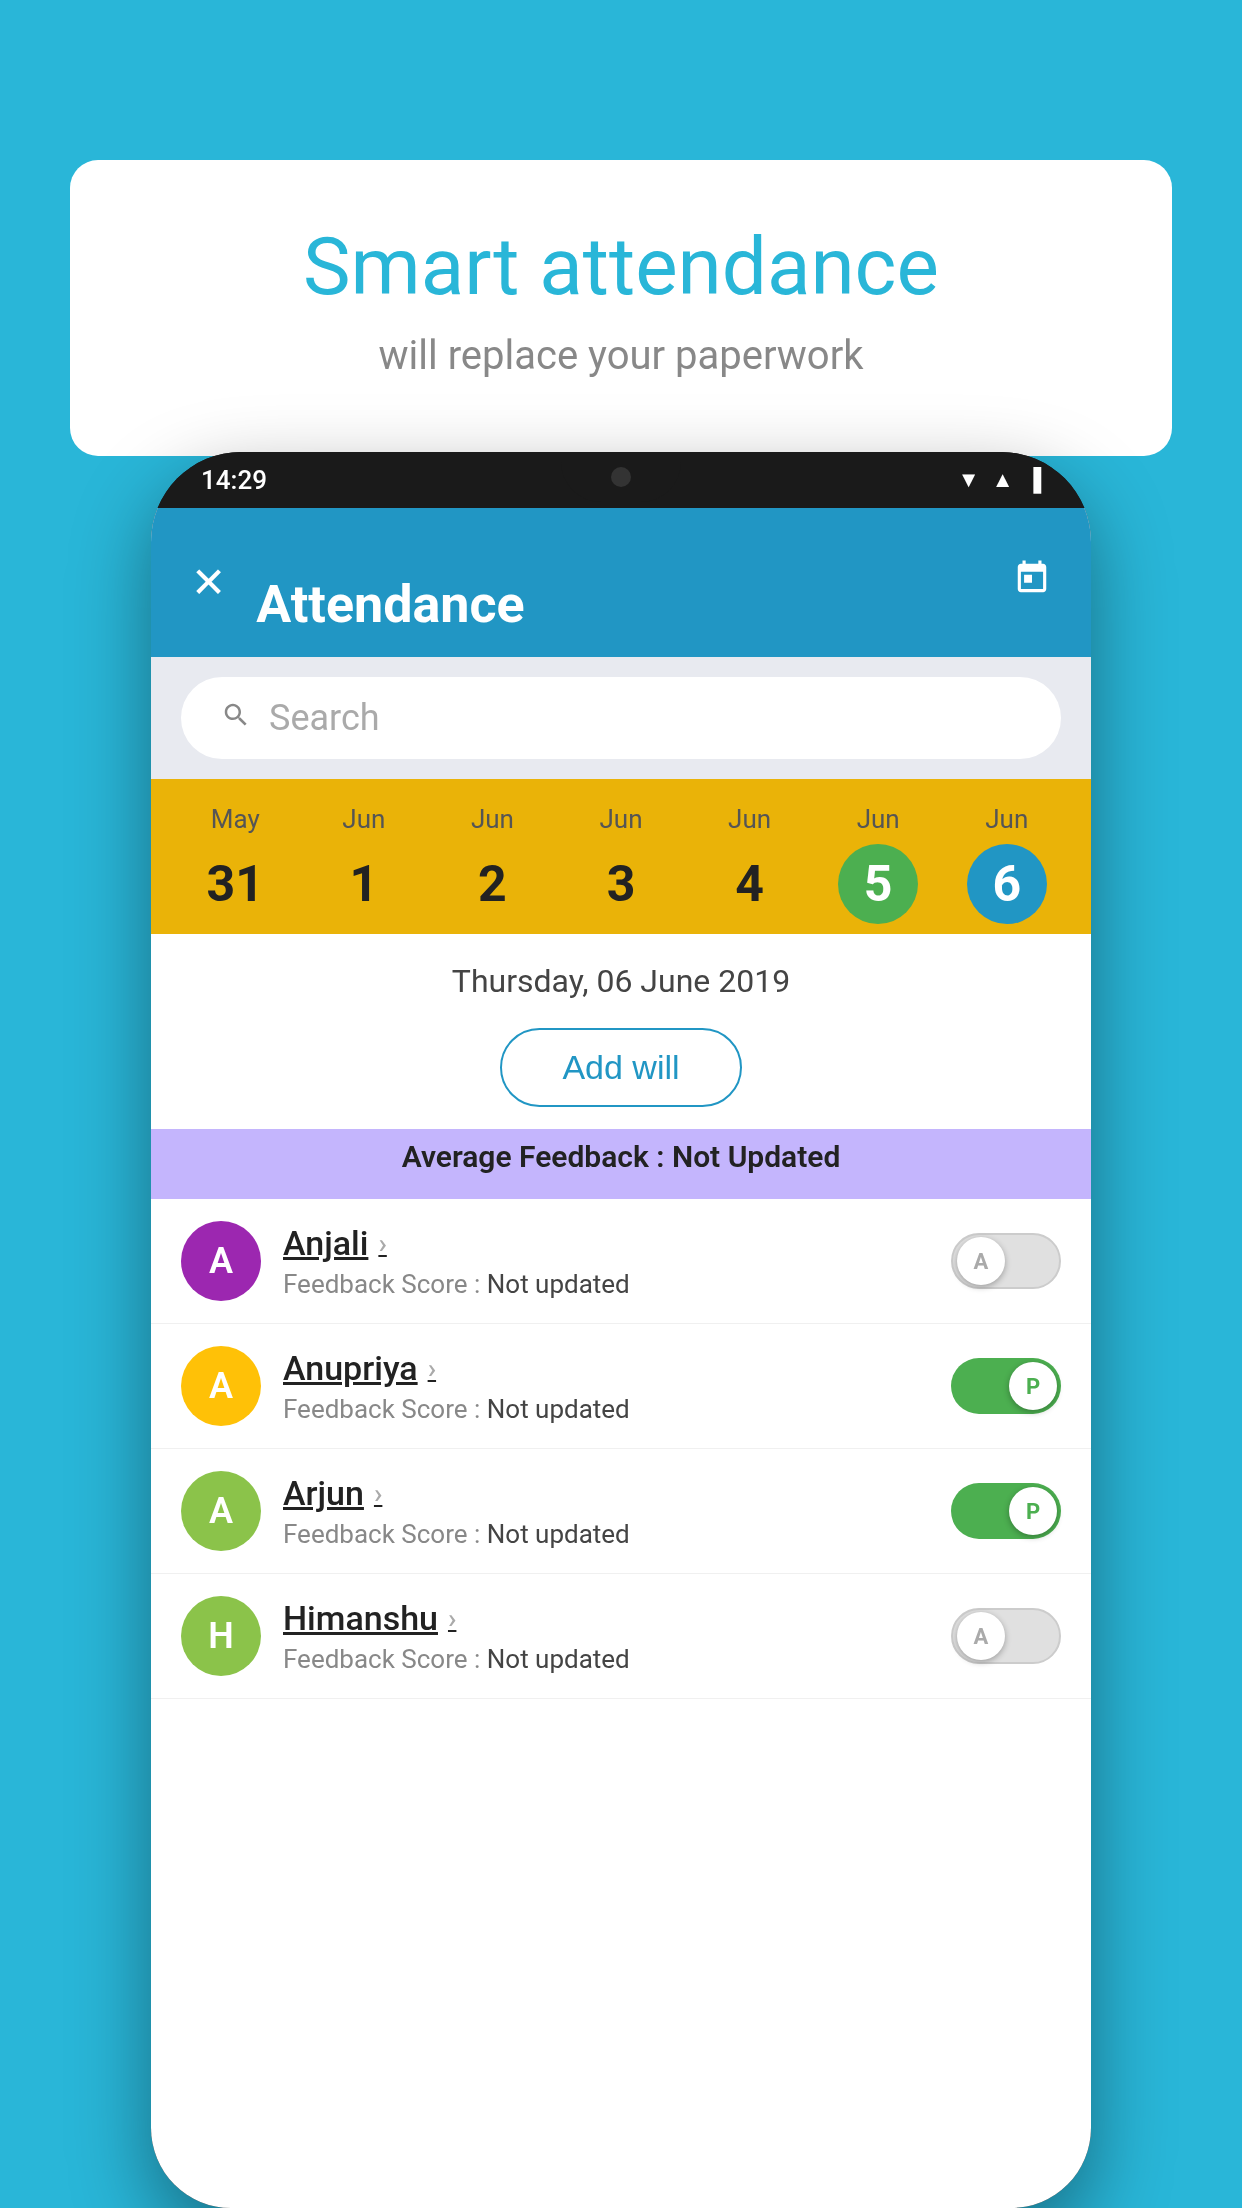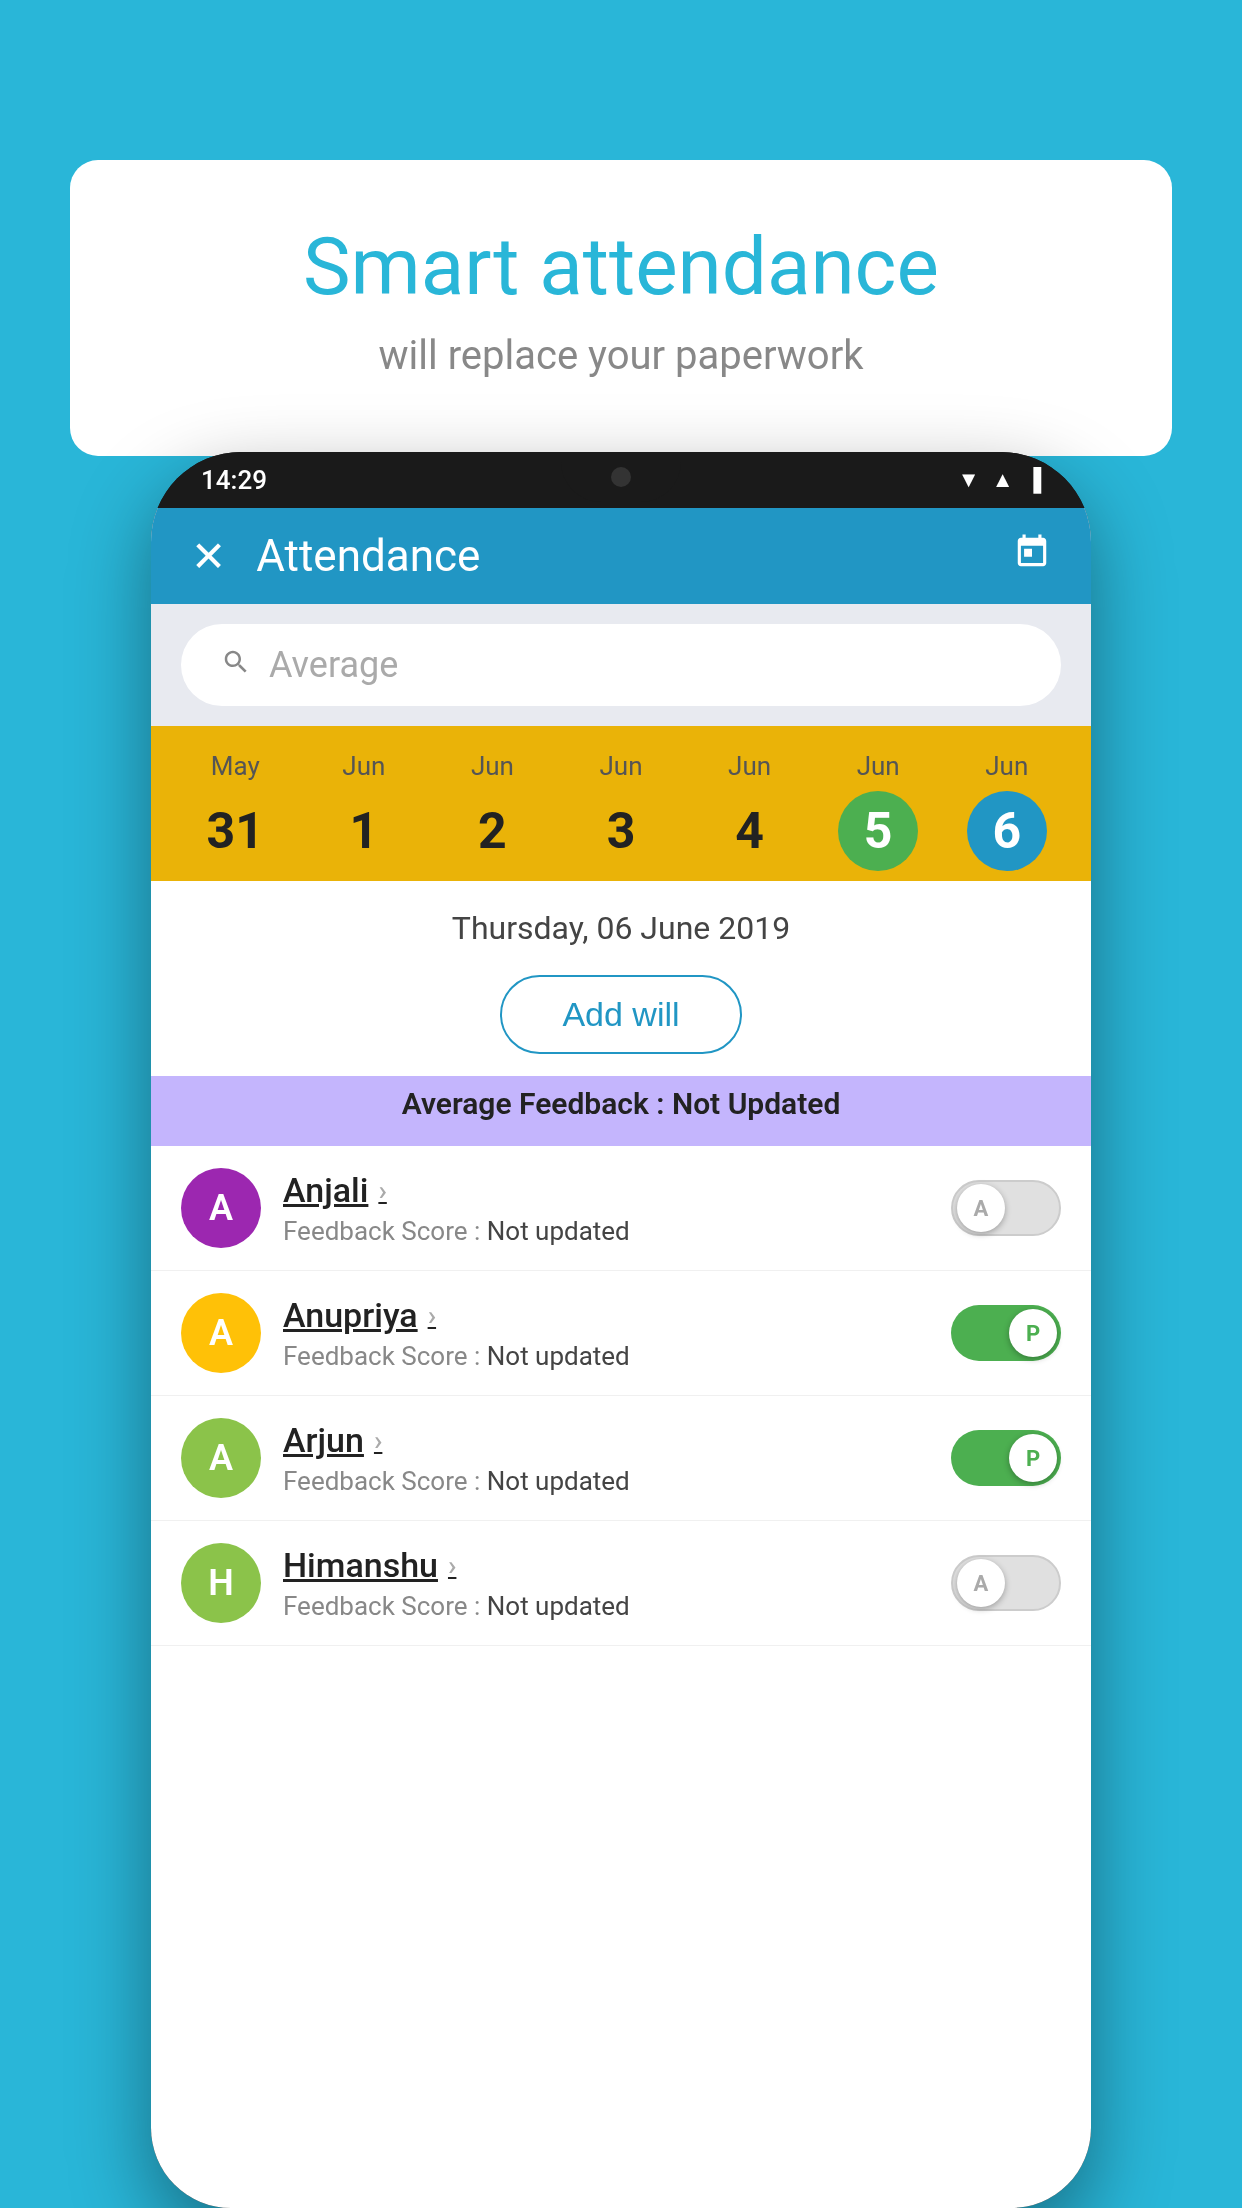--- a/index.html
+++ b/index.html
@@ -145,22 +145,23 @@
 
     .close-btn {
       color: white;
       font-size: 42px;
       font-weight: 300;
       cursor: pointer;
     }
 
     .header-title {
       color: white;
-      font-size: 44px;
-      font-weight: 400;
+      font-size: 52px;
+      font-weight: 700;
+      margin-top: 44px;
     }
 
     .calendar-icon {
       color: white;
       font-size: 38px;
     }
 
     
     .search-container {
       padding: 20px 30px;
@@ -413,21 +414,21 @@
         </span>
       </div>
 
       <div class="search-container">
         <div class="search-bar">
           <span class="search-icon">
             <svg width="30" height="30" viewBox="0 0 24 24" fill="#888">
               <path d="M15.5 14h-.79l-.28-.27C15.41 12.59 16 11.11 16 9.5 16 5.91 13.09 3 9.5 3S3 5.91 3 9.5 5.91 16 9.5 16c1.61 0 3.09-.59 4.23-1.57l.27.28v.79l5 4.99L20.49 19l-4.99-5zm-6 0C7.01 14 5 11.99 5 9.5S7.01 5 9.5 5 14 7.01 14 9.5 11.99 14 9.5 14z"></path>
             </svg>
           </span>
-          <span class="search-text">Average</span>
+          <span class="search-text">Search</span>
         </div>
       </div>
 
       <div class="calendar-strip" id="calendar-strip">
       <div class="cal-day">
             <div class="cal-month">May</div>
             <div class="cal-date">31</div>
           </div>
           <div class="cal-day">
             <div class="cal-month">Jun</div>

